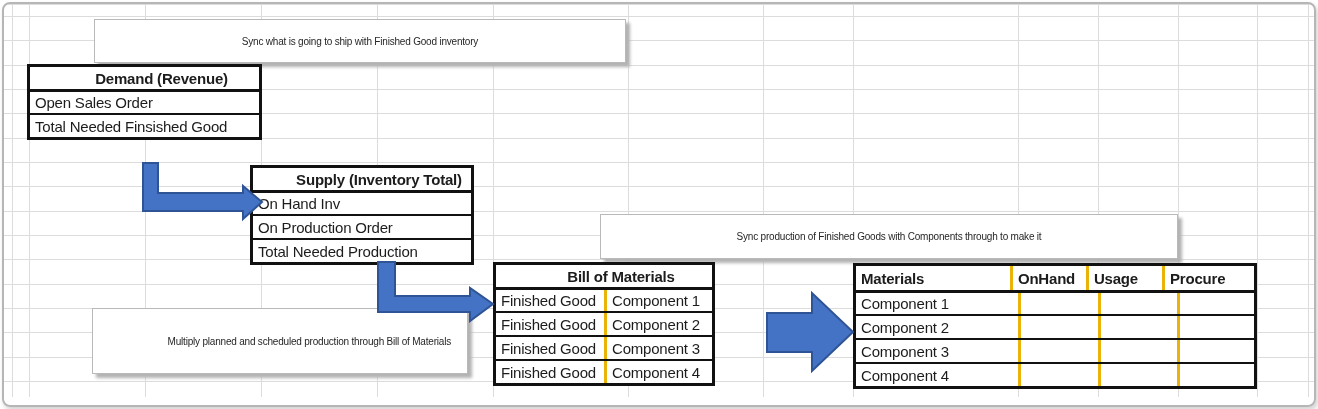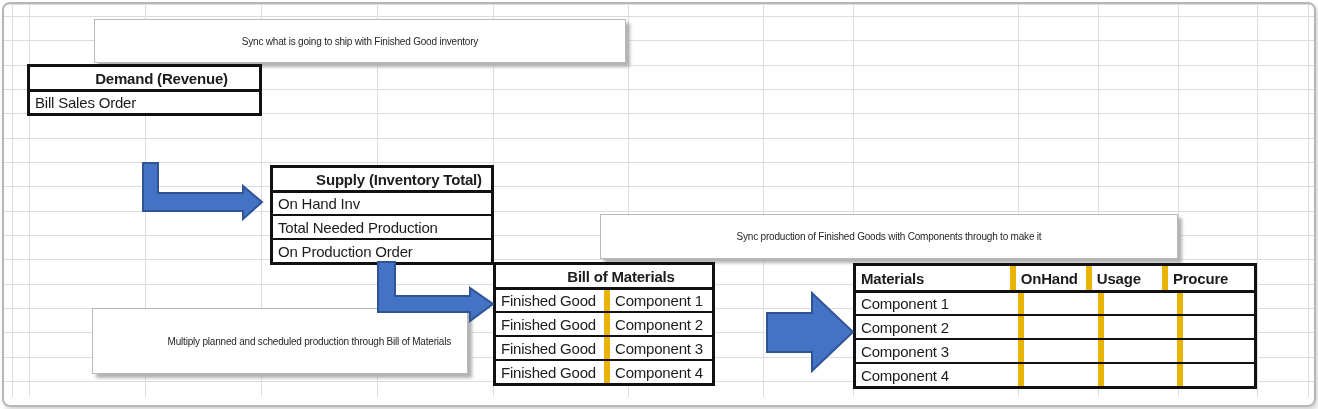--- a/index.html
+++ b/index.html
@@ -20,21 +20,21 @@
   }
   .vl{position:absolute;top:0;bottom:8px;width:1px;background:#dcdcdc;}
   
   .tbl{position:absolute;background:#fff;border:3px solid #111;box-sizing:border-box;z-index:10;
        font-size:15px;letter-spacing:-0.2px;}
   .tr{display:flex;align-items:center;height:24px;box-sizing:border-box;border-top:2px solid #111;}
   .tr:first-child{border-top:none;}
   .tr.th{font-weight:bold;justify-content:center;height:22px;padding-left:34px;}
   .tr .td{padding:0 5px;white-space:nowrap;overflow:hidden;box-sizing:border-box;
           height:100%;display:flex;align-items:center;}
-  .td.cleft{border-left:6px solid #eab308;}
+  .td.cleft{border-left:3px solid #eab308;}
   .hdr-sep{border-top:3px solid #111 !important;}
   
   .note{
     position:absolute;background:#fff;border:1.5px solid #b9b9b9;
     box-shadow:4px 4px 3px #b3b3b3;display:flex;align-items:center;
     font-size:10px;color:#262626;letter-spacing:-0.2px;box-sizing:border-box;z-index:10;
   }
   .note.center{justify-content:center;text-align:center;}
   .note.right{justify-content:flex-end;text-align:right;padding-right:16px;line-height:21px;}
   
@@ -70,36 +70,39 @@
 
 <div class="note right" style="left:92px;top:308px;width:376px;height:66px">
   <span>Multiply planned and scheduled production through Bill of Materials</span>
 </div>
 
 <div class="tbl" style="left:27px;top:64px;width:235px">
   <div class="tr th">
     <span>Demand (Revenue)</span>
   </div>
   <div class="tr hdr-sep">
-    <div class="td">Bill Sales Order</div>
+    <div class="td">Open Sales Order</div>
+  </div>
+  <div class="tr">
+    <div class="td">Total Needed Finsished Good</div>
   </div>
 </div>
 
-<div class="tbl" style="left:270px;top:165px;width:224px">
+<div class="tbl" style="left:250px;top:165px;width:224px">
   <div class="tr th">
     <span>Supply (Inventory Total)</span>
   </div>
   <div class="tr hdr-sep">
     <div class="td">On Hand Inv</div>
   </div>
   <div class="tr">
-    <div class="td">Total Needed Production</div>
+    <div class="td">On Production Order</div>
   </div>
   <div class="tr">
-    <div class="td">On Production Order</div>
+    <div class="td">Total Needed Production</div>
   </div>
 </div>
 
 <div class="tbl" style="left:493px;top:262px;width:222px">
   <div class="tr th">
     <span>Bill of Materials</span>
   </div>
   <div class="tr hdr-sep">
     <div class="td" style="width:50%">Finished Good</div>
     <div class="td cleft" style="width:50%">Component 1</div>

